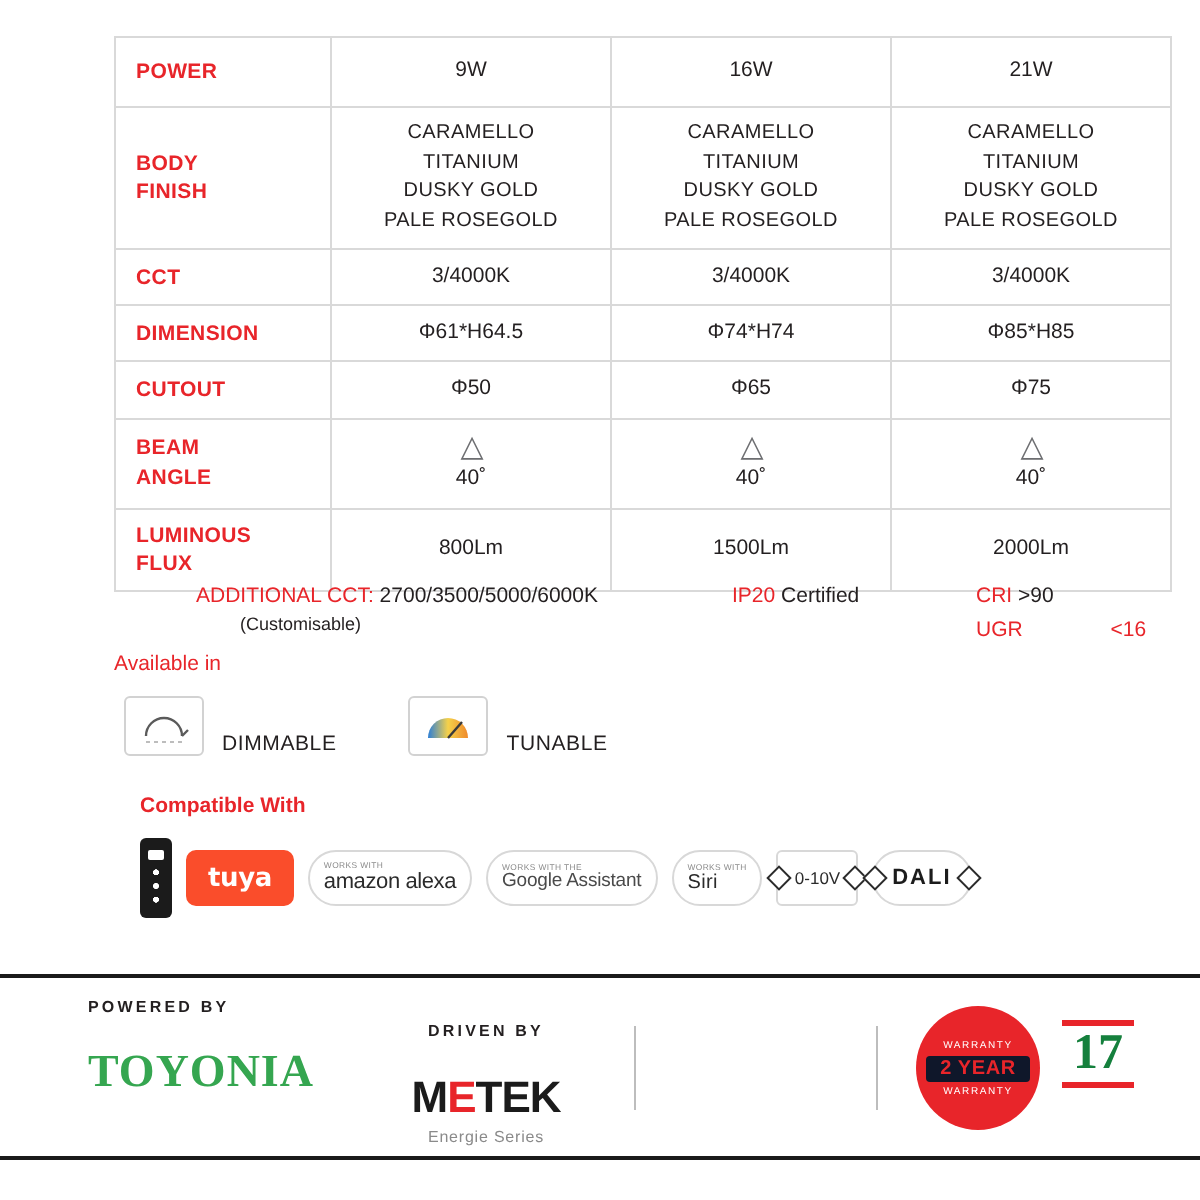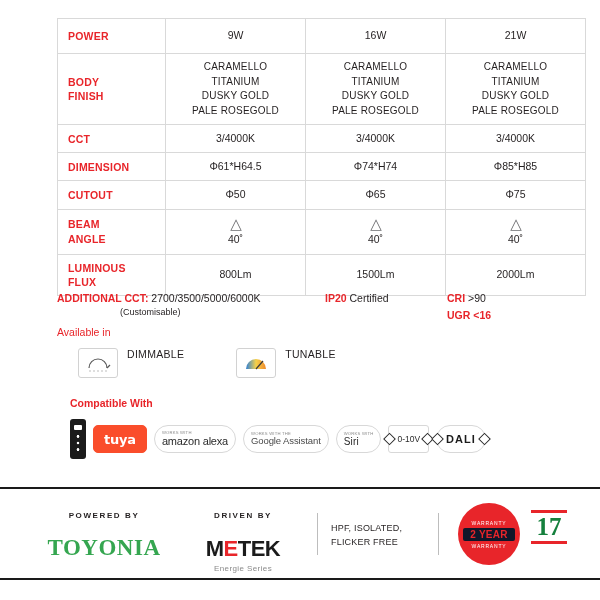--- a/index.html
+++ b/index.html
@@ -78,21 +78,22 @@
     top: 292px;
     width: 500px;
     font-size: 10.5px;
   }
   .addl-line1 {
     position: relative;
     height: 14px;
   }
   .addl-key {
     color: #e8252a;
-    font-weight: bold;
+    font-weight: normal;
+    margin-left: 41px;
   }
   .addl-val {
     color: #231f20;
   }
   .addl-cct { position: absolute; left: 0; top: 0; white-space: nowrap; }
   .addl-ip { position: absolute; left: 268px; top: 0; white-space: nowrap; }
   .addl-cri { position: absolute; left: 390px; top: 0; white-space: nowrap; }
   .addl-ugr { position: absolute; left: 390px; top: 17px; white-space: nowrap; }
   .addl-custom {
     position: absolute;
@@ -114,22 +115,21 @@
   
   .mode-row {
     position: absolute;
     left: 62px;
     top: 348px;
     display: flex;
     align-items: center;
   }
   .mode-item {
     display: flex;
-    align-items: flex-start;
-    margin-left: 16px;
+    align-items: flex-end;
   }
   .mode-box {
     width: 40px;
     height: 30px;
     border: 1px solid #d2d2d2;
     border-radius: 3px;
     background: #fff;
     display: flex;
     align-items: center;
     justify-content: center;
@@ -527,35 +527,33 @@
 
     <div class="chip dali-chip">
       <span>DALI</span>
     </div>
   </div>
 
   <div class="footer-rule-top"></div>
   <div class="footer-rule-bottom"></div>
 
   <div class="footer">
-    <div class="f-block" style="left:44px; top:22px; text-align:center; width:120px;">
+    <div class="f-block" style="left:44px; top:10px; width:120px;">
       <div class="f-small">POWERED BY</div>
       <div class="toyonia">TOYONIA</div>
     </div>
 
     <div class="f-block" style="left:183px; top:22px; text-align:center; width:120px;">
       <div class="f-small">DRIVEN BY</div>
       <div class="metek"><span>M</span><span class="m-e">E</span><span>TEK</span></div>
       <div class="energie">Energie Series</div>
     </div>
 
     <div class="vline" style="left:317px; top:24px; height:42px;"></div>
 
-    <div class="f-block hpf" style="left:331px; top:33px; white-space:pre-line;">HPF, ISOLATED,
-FLICKER FREE</div>
 
     <div class="vline" style="left:438px; top:24px; height:42px;"></div>
 
     <div class="warranty" style="left:458px; top:14px;">
       <div class="w-top">WARRANTY</div>
       <div class="w-mid">2 YEAR</div>
       <div class="w-bot">WARRANTY</div>
     </div>
 
     <div class="badge17" style="left:531px; top:21px;">

